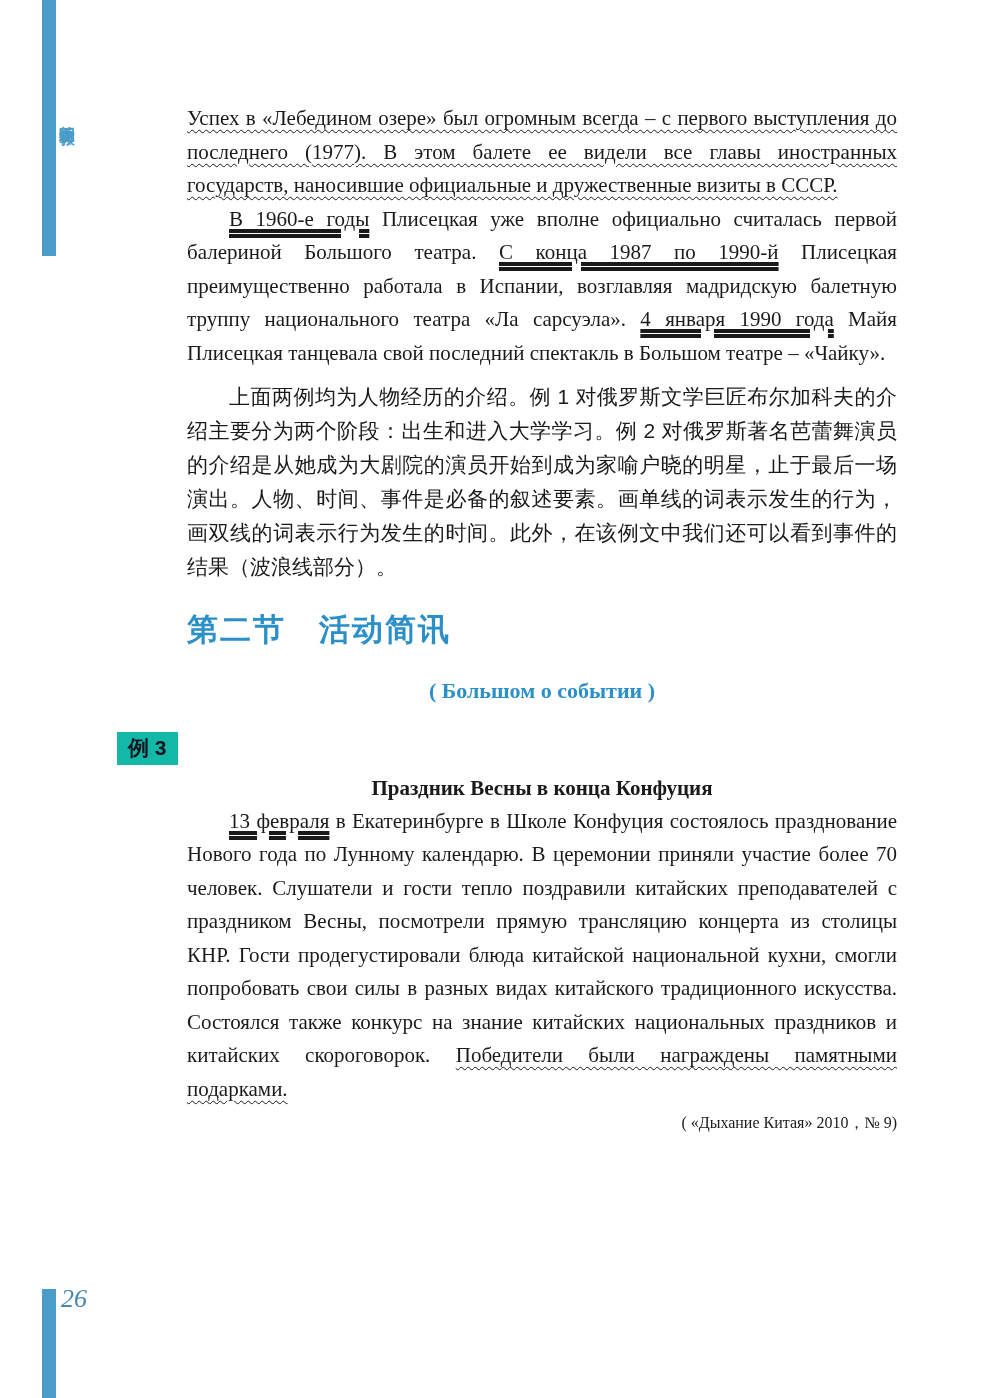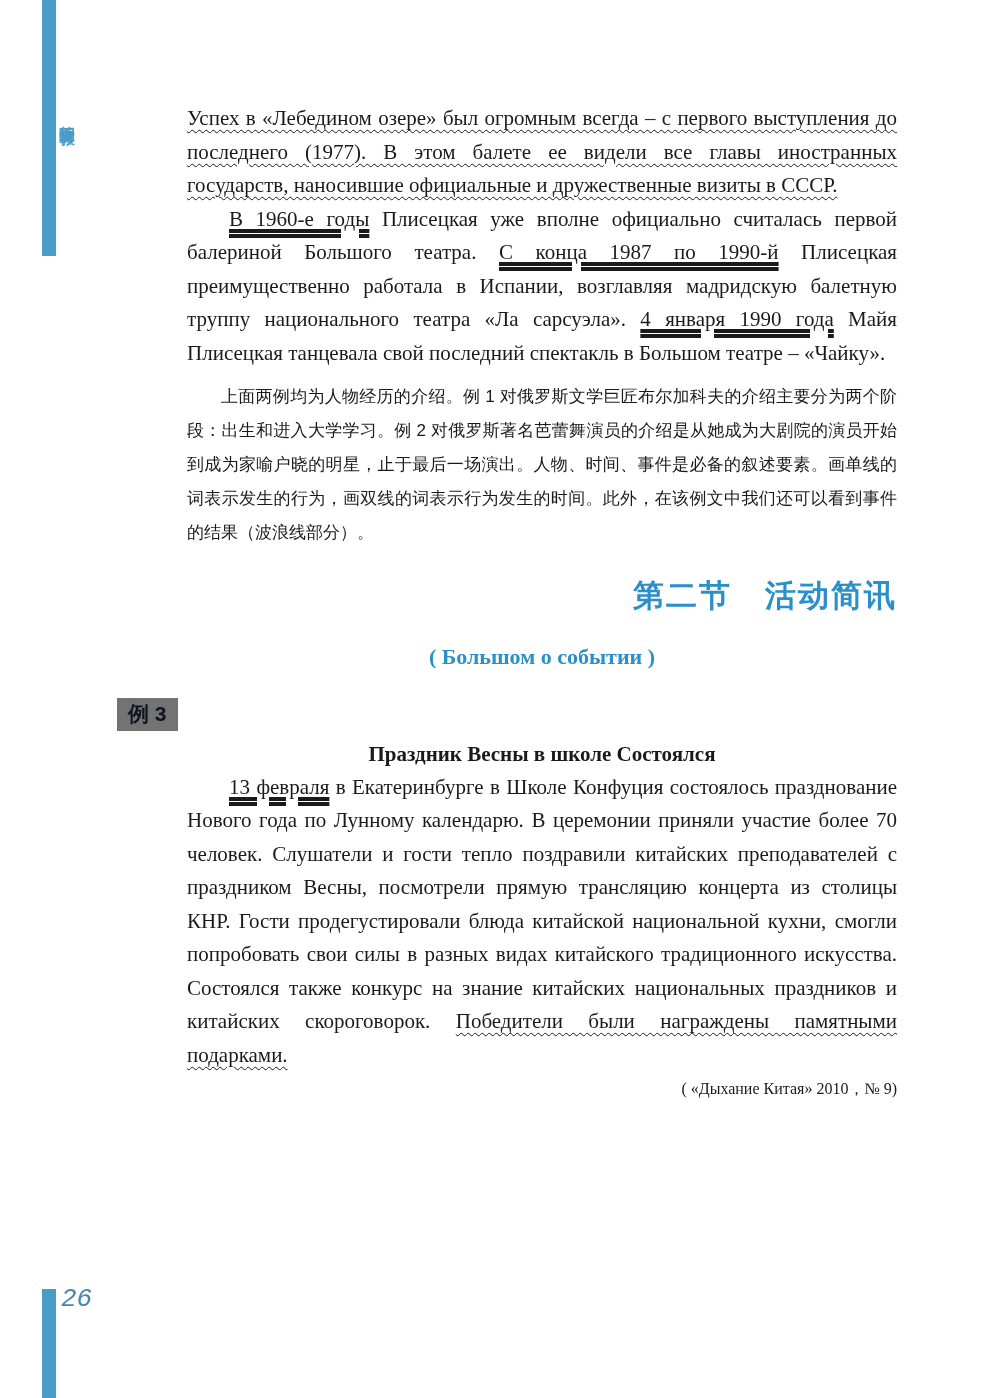--- a/index.html
+++ b/index.html
@@ -22,50 +22,50 @@
     writing-mode: vertical-rl; text-orientation: upright;
     font-family: "Liberation Sans", sans-serif;
     font-size: 16px; letter-spacing: 1px; line-height: 20px;
   }
   .bar-bottom {
     position: absolute; left: 42px; top: 1289px;
     width: 14px; height: 109px;
   }
   .page-number {
     position: absolute; left: 61px; top: 1284px;
-    font-family: Liberation Mono, monospace; font-style: italic;
+    font-family: Liberation Serif, serif; font-style: italic;
     font-size: 26px;
   }
 
   
   .content {
     position: absolute; left: 187px; top: 102px; width: 710px;
   }
 
   .ru {
     font-family: "Liberation Serif", serif;
     font-size: 21px; line-height: 33.5px;
     text-align: justify;
     margin: 0;
   }
   .cn {
     font-family: "Liberation Sans", sans-serif;
-    font-size: 17px; line-height: 34px;
+    font-size: 21px; line-height: 34px;
     text-align: justify;
     margin: 0;
   }
   .indent { text-indent: 2em; }
 
   .u-single { text-decoration-thickness: 1px; text-underline-offset: 5px; text-decoration-color:#1a1a1a;margin-top:8px; }
   .u-double { text-decoration: underline double; text-decoration-thickness: 3.5px; text-underline-offset: 3px; text-decoration-color:#1a1a1a; }
   .u-wavy   { text-decoration: underline wavy; text-decoration-thickness: 1px; text-underline-offset: 4px; text-decoration-color:#1a1a1a; }
 
   .section-head {
     margin-top: 26px;
-    text-align: right;
+    text-align: left;
     font-family: "Liberation Sans", sans-serif;
     font-weight: bold;
     font-size: 31px; line-height: 40px;
     letter-spacing: 2px;
   }
   .section-sub {
     text-align: center;
     font-family: "Liberation Serif", serif;
     font-weight: bold;
     font-size: 22px; line-height: 30px;
@@ -110,22 +110,22 @@
   <p class="ru"><span class="u-wavy">Успех в «Лебедином озере» был огромным всегда – с первого выступления до последнего (1977). В этом балете ее видели все главы иностранных государств, наносившие официальные и дружественные визиты в СССР.</span></p>
 
   <p class="ru indent"><span class="u-double">В 1960-е годы</span><span> Плисецкая уже вполне официально </span><span class="u-single">считалась</span><span> первой балериной Большого театра. </span><span class="u-double">С конца 1987 по 1990-й</span><span> Плисецкая преимущественно </span><span class="u-single">работала</span><span> в Испании, возглавляя мадридскую балетную труппу национального театра «Ла сарсуэла». </span><span class="u-double">4 января 1990 года</span><span> Майя Плисецкая </span><span class="u-single">танцевала</span><span> свой последний спектакль в Большом театре – «Чайку».</span></p>
 
   <p class="cn indent" style="margin-top:10px;">上面两例均为人物经历的介绍。例 1 对俄罗斯文学巨匠布尔加科夫的介绍主要分为两个阶段：出生和进入大学学习。例 2 对俄罗斯著名芭蕾舞演员的介绍是从她成为大剧院的演员开始到成为家喻户晓的明星，止于最后一场演出。人物、时间、事件是必备的叙述要素。画单线的词表示发生的行为，画双线的词表示行为发生的时间。此外，在该例文中我们还可以看到事件的结果（波浪线部分）。</p>
 
   <h2 class="section-head" style="color: rgb(43, 143, 200);">第二节　活动简讯</h2>
   <p class="section-sub" style="color: rgb(43, 143, 200);">( Большом о событии )</p>
 
 
-  <span class="example-badge" style="background: #737373;">例 3</span>
+  <span class="example-badge" style="background: #14b8a6;">例 3</span>
 
-  <p class="example-title">Праздник Весны в школе Состоялся</p>
+  <p class="example-title">Праздник Весны в конца Конфуция</p>
 
   <p class="ru indent"><span class="u-double">13 февраля</span><span> в Екатеринбурге в Школе Конфуция </span><span class="u-single">состоялось</span><span> празднование Нового года по Лунному календарю. В церемонии </span><span class="u-single">приняли участие</span><span> более 70 человек. Слушатели и гости тепло </span><span class="u-single">поздравили</span><span> китайских преподавателей с праздником Весны, </span><span class="u-single">посмотрели</span><span> прямую трансляцию концерта из столицы КНР. Гости </span><span class="u-single">продегустировали</span><span> блюда китайской национальной кухни, </span><span class="u-single">смогли попробовать</span><span> свои силы в разных видах китайского традиционного искусства. </span><span class="u-single">Состоялся</span><span> также конкурс на знание китайских национальных праздников и китайских скороговорок. </span><span class="u-wavy">Победители были награждены памятными подарками.</span></p>
 
   <p class="source-line">( «Дыхание Китая» 2010，№ 9)</p>
 
 
 </div>
 
 </body></html>

